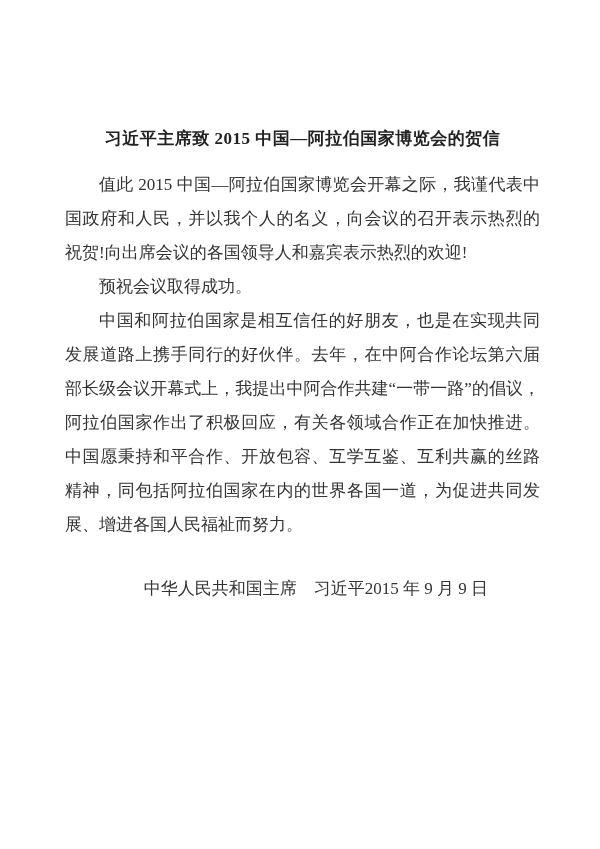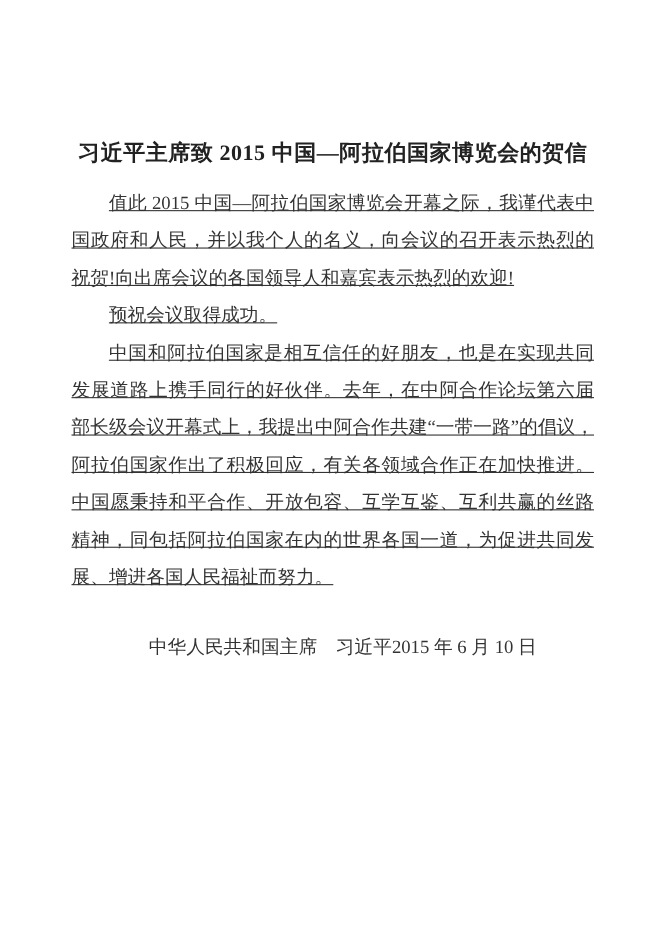--- a/index.html
+++ b/index.html
@@ -15,37 +15,36 @@
     background: #ffffff;
     box-sizing: border-box;
     padding: 124px 60px 0 65px;
     font-family: "Liberation Serif", "DejaVu Serif", serif;
     color: #333333;
     overflow: hidden;
   }
   .doc-title {
     margin: 0 0 14px 0;
     padding: 0;
-    font-size: 20px;
+    font-size: 17px;
     font-weight: bold;
     line-height: 30px;
     text-align: center;
     color: #222222;
     letter-spacing: 0.5px;
   }
   .doc-body p {
     margin: 0;
     padding: 0;
     font-size: 17px;
     line-height: 34px;
     text-align: justify;
     text-justify: inter-ideograph;
     text-indent: 2em;
     word-break: break-all;
-    text-decoration: underline;
   }
   .closing {
     display: flex;
     flex-direction: row;
     align-items: center;
     width: max-content;
     margin: 30px 52px 0 auto;
     font-size: 17px;
     line-height: 34px;
   }
@@ -64,16 +63,16 @@
   <h1 class="doc-title">习近平主席致 2015 中国—阿拉伯国家博览会的贺信</h1>
 
   <div class="doc-body">
     <p>值此 2015 中国—阿拉伯国家博览会开幕之际，我谨代表中国政府和人民，并以我个人的名义，向会议的召开表示热烈的祝贺!向出席会议的各国领导人和嘉宾表示热烈的欢迎!</p>
     <p>预祝会议取得成功。</p>
     <p>中国和阿拉伯国家是相互信任的好朋友，也是在实现共同发展道路上携手同行的好伙伴。去年，在中阿合作论坛第六届部长级会议开幕式上，我提出中阿合作共建“一带一路”的倡议，阿拉伯国家作出了积极回应，有关各领域合作正在加快推进。中国愿秉持和平合作、开放包容、互学互鉴、互利共赢的丝路精神，同包括阿拉伯国家在内的世界各国一道，为促进共同发展、增进各国人民福祉而努力。</p>
   </div>
 
   <div class="closing">
     <div class="sig-line">中华人民共和国主席　习近平</div>
-    <div class="date-line">2015 年 6 月 10 日</div>
+    <div class="date-line">2015 年 9 月 9 日</div>
   </div>
 
 </div>
 
 </body></html>

